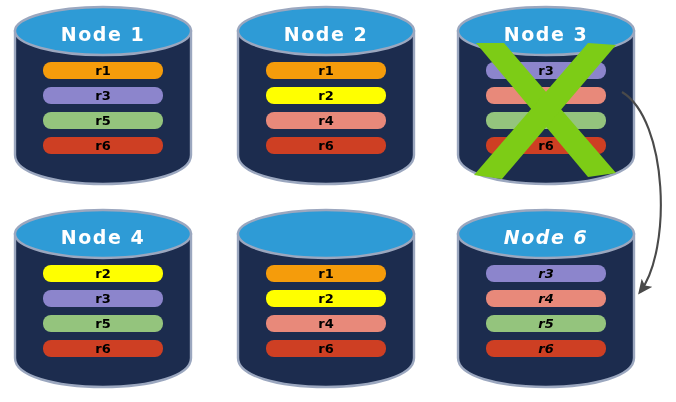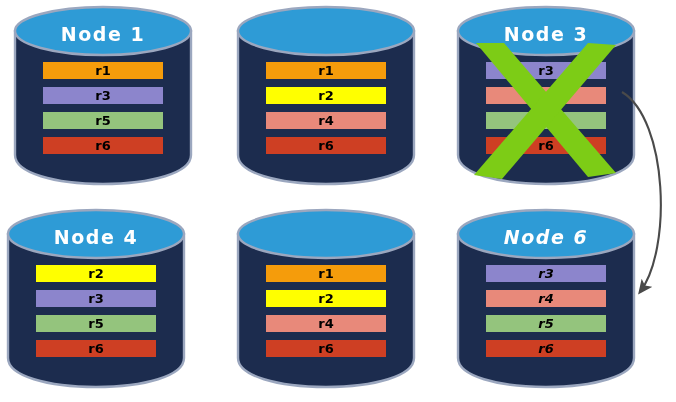--- a/index.html
+++ b/index.html
@@ -43,21 +43,21 @@
   }
   .bars {
     position: absolute;
     left: 30px;
     top: 57px;
     width: 120px;
     z-index: 3;
   }
   .bar {
     height: 17px;
-    border-radius: 0;
+    border-radius: 8px;
     margin-bottom: 8px;
     text-align: center;
     font-size: 13px;
     font-weight: bold;
     color: #000000;
     line-height: 17px;
     box-sizing: border-box;
   }
   .xmark {
     position: absolute;
@@ -95,20 +95,21 @@
           <div class="bar" style="background: rgb(140, 133, 204);">r3</div>
           <div class="bar" style="background: rgb(148, 196, 125);">r5</div>
           <div class="bar" style="background: rgb(206, 63, 35);">r6</div>
         </div>
       </div>
       <div class="node" style="left: 236px; top: 5px;">
         <svg class="cyl-svg" viewBox="0 0 180 180">
           <path d="M 2 26 L 2 150 C 2 168 42 179 90 179 C 138 179 178 168 178 150 L 178 26 Z" fill="#1C2C4E" stroke="#9BA7BF" stroke-width="2.4"></path>
           <ellipse cx="90" cy="26" rx="88" ry="24" fill="#2E9BD6" stroke="#9BA7BF" stroke-width="2.4"></ellipse>
         </svg>
+        <div class="node-title">Node 2</div>
         <div class="bars">
           <div class="bar" style="background: rgb(245, 156, 11);">r1</div>
           <div class="bar" style="background: rgb(255, 255, 0);">r2</div>
           <div class="bar" style="background: rgb(232, 137, 122);">r4</div>
           <div class="bar" style="background: rgb(206, 63, 35);">r6</div>
         </div>
       </div>
       <div class="node" style="left: 456px; top: 5px;">
         <svg class="cyl-svg" viewBox="0 0 180 180">
           <path d="M 2 26 L 2 150 C 2 168 42 179 90 179 C 138 179 178 168 178 150 L 178 26 Z" fill="#1C2C4E" stroke="#9BA7BF" stroke-width="2.4"></path>
@@ -119,21 +120,21 @@
           <div class="bar" style="background: rgb(140, 133, 204);">r3</div>
           <div class="bar" style="background: rgb(232, 137, 122);">r4</div>
           <div class="bar" style="background: rgb(148, 196, 125);">r5</div>
           <div class="bar" style="background: rgb(206, 63, 35);">r6</div>
         </div>
         <svg class="xmark" viewBox="0 0 160 140">
           <path d="M 10 0 L 38 0 L 150 130 L 122 134 Z" fill="#7DCC16"></path>
           <path d="M 150 2 L 122 0 L 8 132 L 36 136 Z" fill="#7DCC16"></path>
         </svg>
       </div>
-      <div class="node" style="left: 6px; top: 208px;">
+      <div class="node" style="left: 13px; top: 208px;">
         <svg class="cyl-svg" viewBox="0 0 180 180">
           <path d="M 2 26 L 2 150 C 2 168 42 179 90 179 C 138 179 178 168 178 150 L 178 26 Z" fill="#1C2C4E" stroke="#9BA7BF" stroke-width="2.4"></path>
           <ellipse cx="90" cy="26" rx="88" ry="24" fill="#2E9BD6" stroke="#9BA7BF" stroke-width="2.4"></ellipse>
         </svg>
         <div class="node-title">Node 4</div>
         <div class="bars">
           <div class="bar" style="background: rgb(255, 255, 0);">r2</div>
           <div class="bar" style="background: rgb(140, 133, 204);">r3</div>
           <div class="bar" style="background: rgb(148, 196, 125);">r5</div>
           <div class="bar" style="background: rgb(206, 63, 35);">r6</div>

